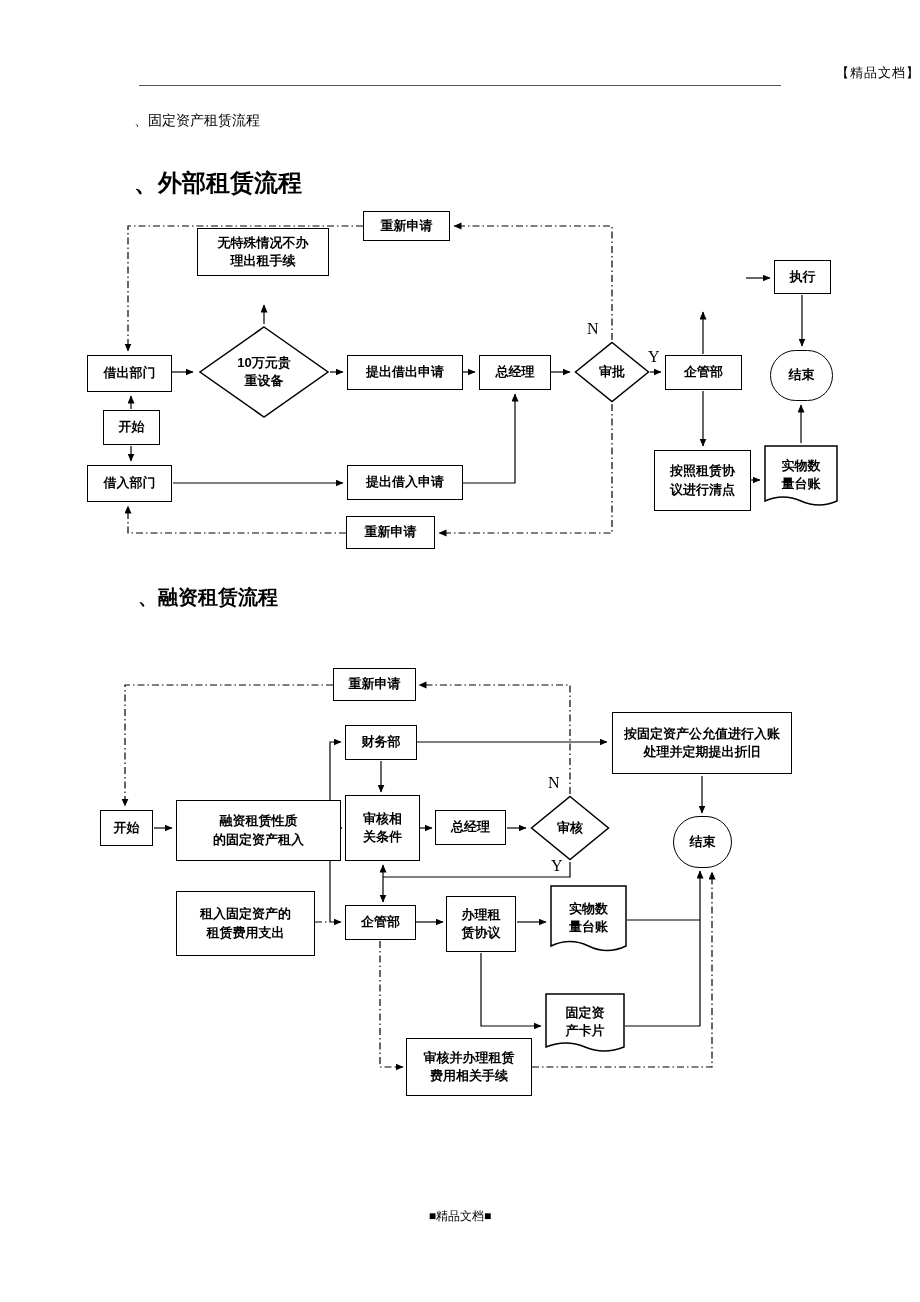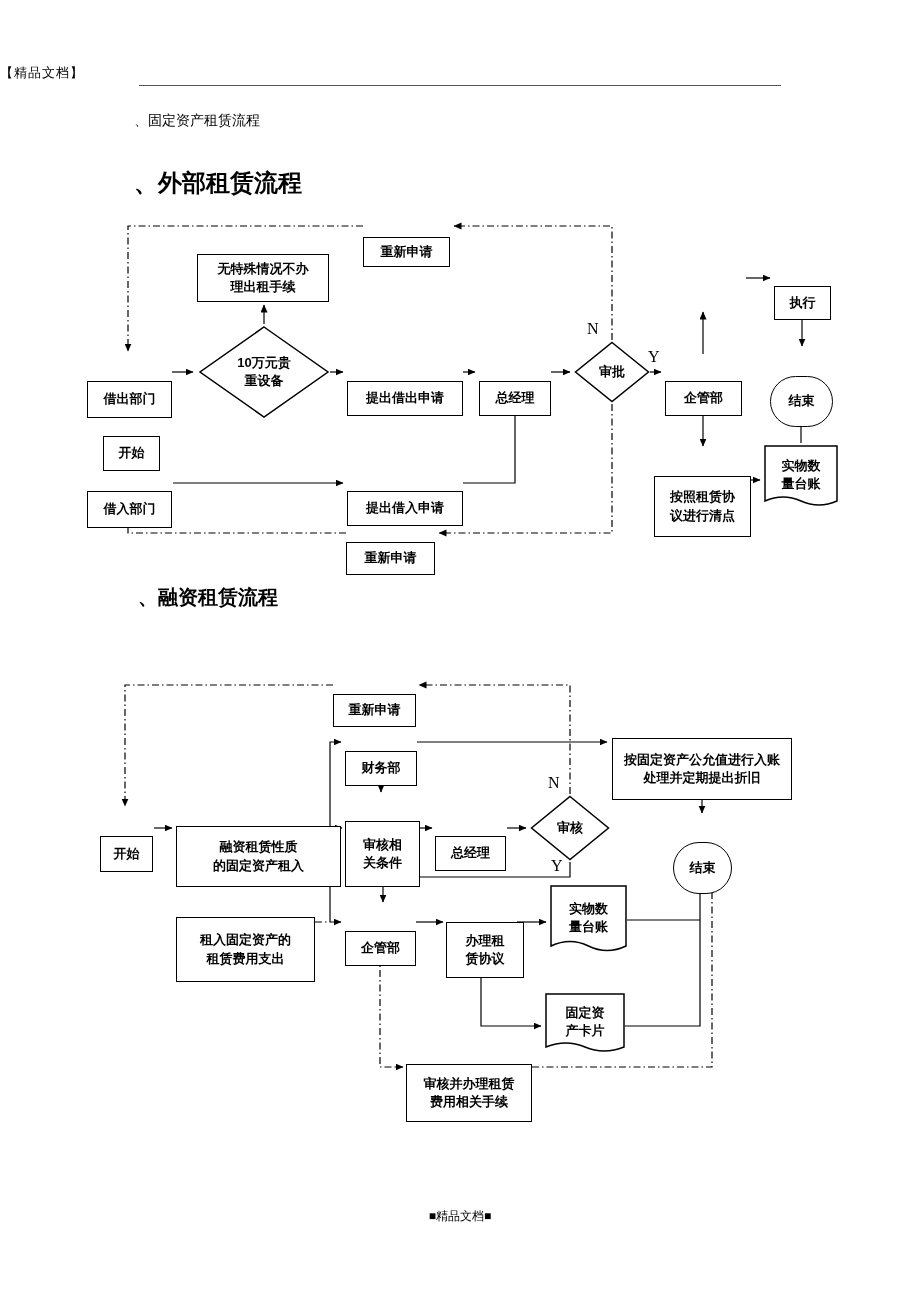--- a/index.html
+++ b/index.html
@@ -1,29 +1,29 @@
 <!DOCTYPE html>
 <html><head>
 <meta charset="utf-8">
 <style>
   html,body { margin:0; padding:0; background:#ffffff; }
   .page {
     position:relative; width:920px; height:1302px; background:#fff;
     font-family:"Liberation Sans", sans-serif; color:#000; overflow:hidden;
   }
-  .hdr  { position:absolute; top:64px; left:0; width:100%; text-align:left; font-size:13px; letter-spacing:1px; }
+  .hdr  { position:absolute; top:64px; left:0; width:100%; text-align:right; font-size:13px; letter-spacing:1px; }
   .hdr-rule { position:absolute; top:85px; left:139px; width:642px; height:0; border-top:1px solid #555; }
   .ftr  { position:absolute; top:1208px; left:0; width:100%; text-align:center; font-size:12px; }
   .h1 { position:absolute; left:134px; top:112px; font-size:14px; font-weight:400;text-align:right; }
   .h2 { position:absolute; left:134px; top:167px; font-size:24px; font-weight:700; }
   .h3 { position:absolute; left:138px; top:584px; font-size:20px; font-weight:700; }
   .node {
     position:absolute; box-sizing:border-box; border:1.5px solid #000; background:#fff;
     display:flex; align-items:center; justify-content:center; text-align:center;
-    font-size:13px; font-weight:700; line-height:1.4; white-space:pre-line; z-index:2;margin-top:26px;
+    font-size:13px; font-weight:700; line-height:1.4; white-space:pre-line; z-index:2;
   }
   .stadium { border-radius:26px; }
   .shape { position:absolute; z-index:2; }
   .shape svg { position:absolute; left:0; top:0; display:block; }
   .shape .lbl {
     position:absolute; left:0; top:0; right:0; bottom:0;
     display:flex; align-items:center; justify-content:center; text-align:center;
     font-size:13px; font-weight:700; line-height:1.4; white-space:pre-line;
   }
   .doc .lbl { padding-bottom:10px; }
@@ -169,21 +169,21 @@
     <span class="lbl">审核</span>
   </div>
   <div class="nylabel" style="left:548px;top:774px">N</div>
   <div class="nylabel" style="left:551px;top:857px">Y</div>
 
   <div class="node stadium" style="left:673px;top:816px;width:59px;height:52px">结束</div>
 
   <div class="node" style="left:176px;top:891px;width:139px;height:65px">租入固定资产的
 租赁费用支出</div>
   <div class="node" style="left:345px;top:905px;width:71px;height:35px">企管部</div>
-  <div class="node" style="left:446px;top:896px;width:78px;height:56px">办理租
+  <div class="node" style="left:446px;top:896px;width:70px;height:56px">办理租
 赁协议</div>
 
   <div class="shape doc" style="left:550px;top:885px;width:77px;height:76px">
     <svg width="77" height="76" viewBox="0 0 77 76">
         <path d="M1,1 L76,1 L76,61 Q57,70 38.5,61 Q20,52 1,61 Z" fill="#fff" stroke="#000" stroke-width="1.5"></path>
       </svg>
     <span class="lbl">实物数
 量台账</span>
   </div>
 

